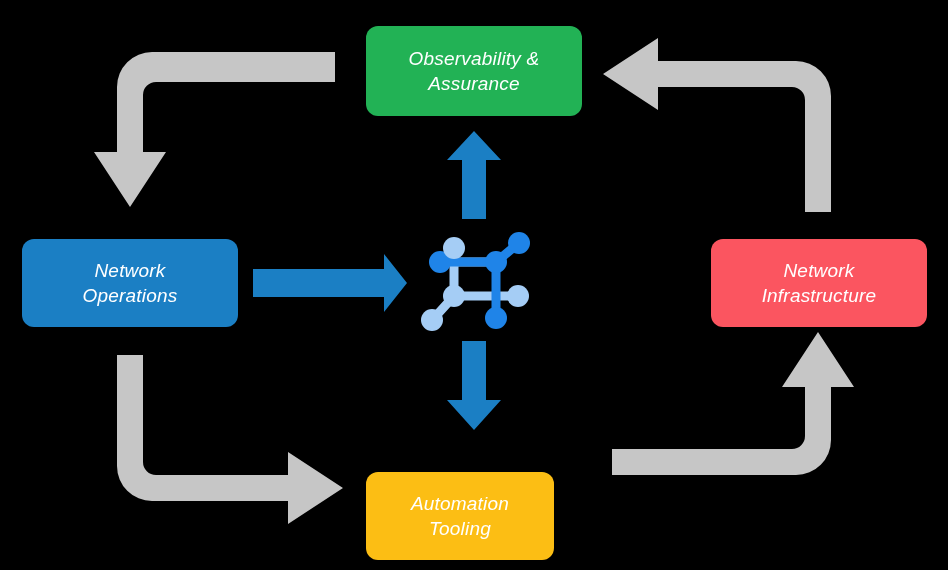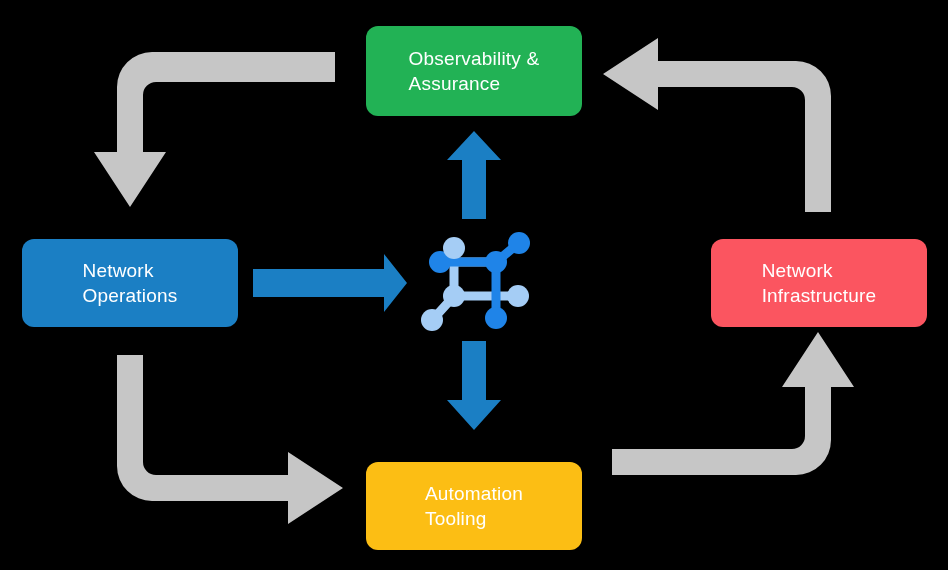--- a/index.html
+++ b/index.html
@@ -15,41 +15,43 @@
     overflow: hidden;
     font-family: "Liberation Sans", sans-serif;
   }
   .node-box {
     position: absolute;
     display: flex;
     align-items: center;
     justify-content: center;
     border-radius: 12px;
     box-sizing: border-box;
+    text-align: center;
+    font-style: italic;
   }
   .node-label {
     color: #ffffff;
     font-size: 19px;
     line-height: 1.32;
     font-weight: 400;
     letter-spacing: 0.2px;
     white-space: pre-line;
     font-family: "Liberation Sans", sans-serif;
   }
   .svg-layer {
     position: absolute;
     left: 0;
     top: 0;
     width: 948px;
     height: 570px;
   }
   #box-observability { left: 366px; top: 26px;  width: 216px; height: 90px; }
   #box-operations    { left: 22px;  top: 239px; width: 216px; height: 88px; }
   #box-infrastructure{ left: 711px; top: 239px; width: 216px; height: 88px; }
-  #box-automation    { left: 366px; top: 462px; width: 216px; height: 88px; }
+  #box-automation    { left: 366px; top: 472px; width: 188px; height: 88px; }
   #hub-icon { position: absolute; left: 418px; top: 218px; width: 120px; height: 120px; }
 </style>
 </head>
 <body>
 
 <div id="canvas">
 
   <svg class="svg-layer" viewBox="0 0 948 570">
 
     <g>

